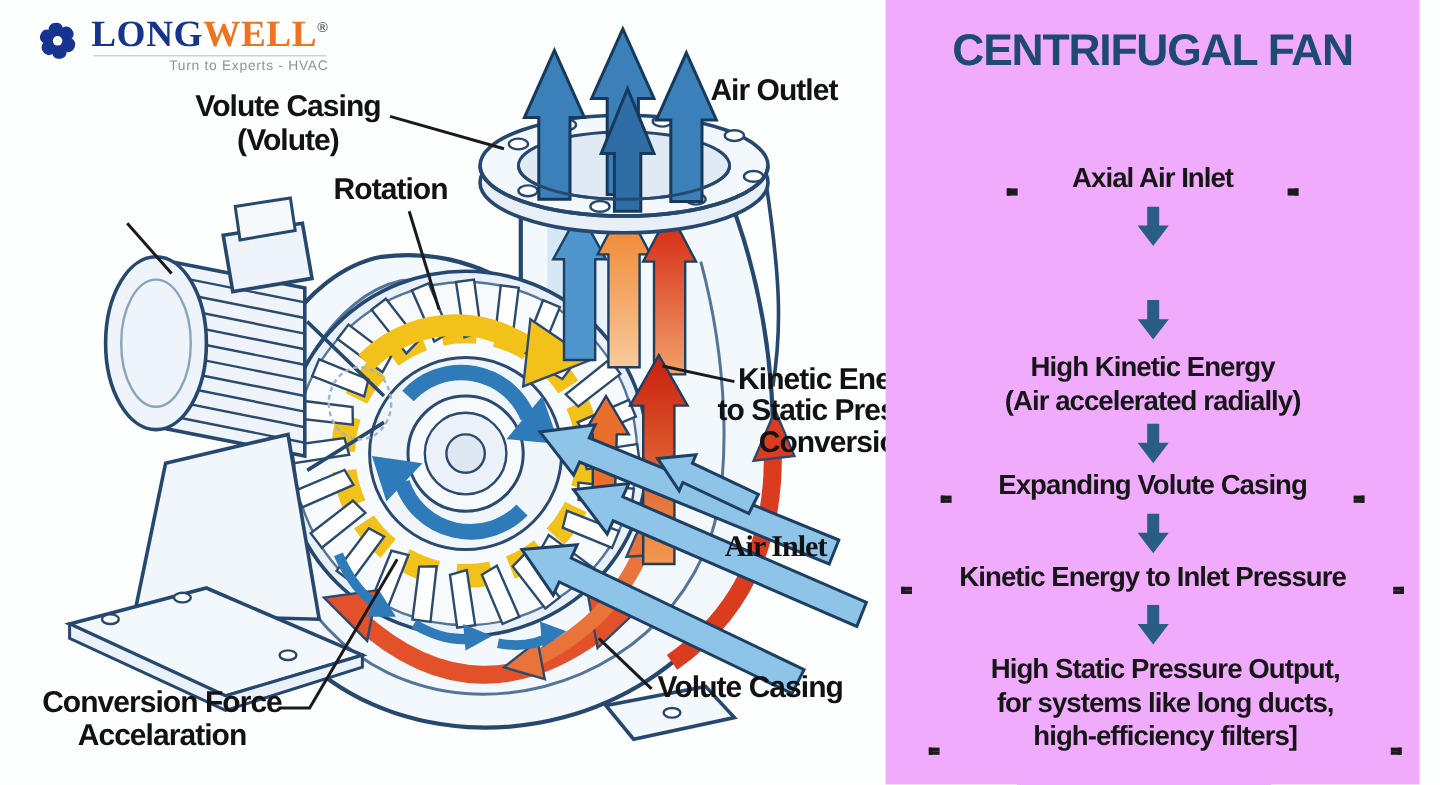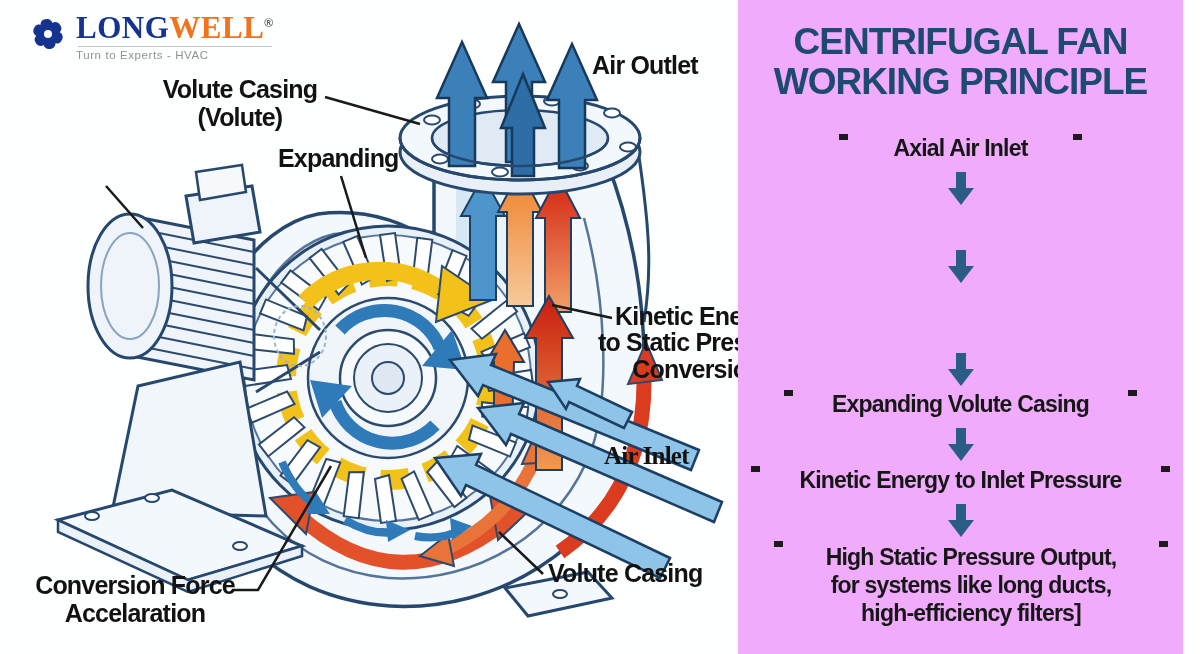--- a/index.html
+++ b/index.html
@@ -14,28 +14,28 @@
   .center { text-align:center; }
 
   
   #logo { position:absolute; left:26px; top:12px; display:flex; align-items:flex-start; }
   #logo .brandwrap { margin-left:6px; }
   #logo .brand { font-family:"Liberation Serif", serif; font-weight:bold; font-size:31px; line-height:1; letter-spacing:0.5px; }
   .brand-blue { color:#16348f; }
   .brand-orange { color:#f0741e; }
   .reg { font-size:12px; color:#666; vertical-align:super; font-family:"Liberation Sans",sans-serif; }
   .brand-rule { height:1px; background:#c4c8cc; margin:3px 2px 2px 2px; }
-  .tagline { font-size:11.5px; color:#8f9296; letter-spacing:0.6px; text-align:left; }
+  .tagline { font-size:11.5px; color:#8f9296; letter-spacing:0.6px; text-align:right; }
 
   
   #panel { position:absolute; left:738px; top:0; width:445px; height:654px; background:#f0abfc; }
   #panel-title { position:absolute; top:22px; left:0; width:100%; text-align:center;
                  color:#1d4a6e; font-weight:bold; font-size:37px; line-height:40px; letter-spacing:-1px; }
   .flow-row { position:absolute; left:0; width:100%; display:flex; justify-content:center; }
-  .step { display:flex; align-items:flex-start;gap:33px; }
+  .step { display:flex; align-items:flex-end;gap:33px; }
   .step-text { font-size:23px; font-weight:bold; letter-spacing:-0.8px; color:#161616;
                line-height:1.18; text-align:center; white-space:pre-line; padding:1px 6px; }
   .bracket { width:9px; }
   .bracket.l { border:3px solid #1b1b1b; border-right:none; }
   .bracket.r { border:3px solid #1b1b1b; border-left:none; }
   .flow-arrow { display:block; }
 </style>
 </head>
 <body>
 
@@ -235,34 +235,33 @@
     </svg>
     <div class="brandwrap">
       <div class="brand"><span class="brand-blue">LONG</span><span class="brand-orange">WELL</span><span class="reg">®</span></div>
       <div class="brand-rule"></div>
       <div class="tagline">Turn to Experts - HVAC</div>
     </div>
   </div>
 
   <div class="dlabel center" style="left:140px; top:76px; width:200px;">Volute Casing
 (Volute)</div>
-  <div class="dlabel" style="left:278px; top:145px;">Expanding</div>
-  <div class="dlabel" style="left:592px; top:52px;">Air Outlet</div>
+  <div class="dlabel" style="left:278px; top:145px;">Rotation</div>
+  <div class="dlabel" style="left:592px; top:62px;">Air Outlet</div>
   <div class="dlabel center" style="left:597px; top:303px; width:200px; line-height:1.05;">Kinetic Energy
 to Static Pressure
 Conversion</div>
   <div class="dlabel" style="left:604px; top:442px;font-family:Liberation Serif, serif;">Air Inlet</div>
   <div class="dlabel center" style="left:20px; top:572px; width:230px;">Conversion Force
 Accelaration</div>
   <div class="dlabel" style="left:548px; top:560px;">Volute Casing</div>
 
   <div id="panel">
     <div id="panel-title">
       <div>CENTRIFUGAL FAN</div>
-      <div>WORKING PRINCIPLE</div>
     </div>
 
     <div class="flow-row" style="top:134px;">
       <div class="step">
           <span class="bracket l"></span>
         <span class="step-text" style="padding:1px 12px;">Axial Air Inlet</span>
         <span class="bracket r"></span>
         </div>
     </div>
     <div class="flow-row" style="top:172px;">
@@ -270,20 +269,26 @@
         <polygon points="8,0 18,0 18,16 26,16 13,33 0,16 8,16" fill="#295d85"></polygon>
         </svg>
     </div>
 
     <div class="flow-row" style="top:250px;">
       <svg class="flow-arrow" width="26" height="34" viewBox="0 0 26 34">
         <polygon points="8,0 18,0 18,16 26,16 13,33 0,16 8,16" fill="#295d85"></polygon>
         </svg>
     </div>
 
+    <div class="flow-row" style="top:290px;">
+      <div class="step">
+        <span class="step-text" style="line-height:1.25;">High Kinetic Energy
+(Air accelerated radially)</span>
+      </div>
+    </div>
     <div class="flow-row" style="top:353px;">
       <svg class="flow-arrow" width="26" height="34" viewBox="0 0 26 34">
         <polygon points="8,0 18,0 18,16 26,16 13,33 0,16 8,16" fill="#295d85"></polygon>
         </svg>
     </div>
 
     <div class="flow-row" style="top:390px;">
       <div class="step">
           <span class="bracket l"></span>
         <span class="step-text">Expanding Volute Casing</span>

